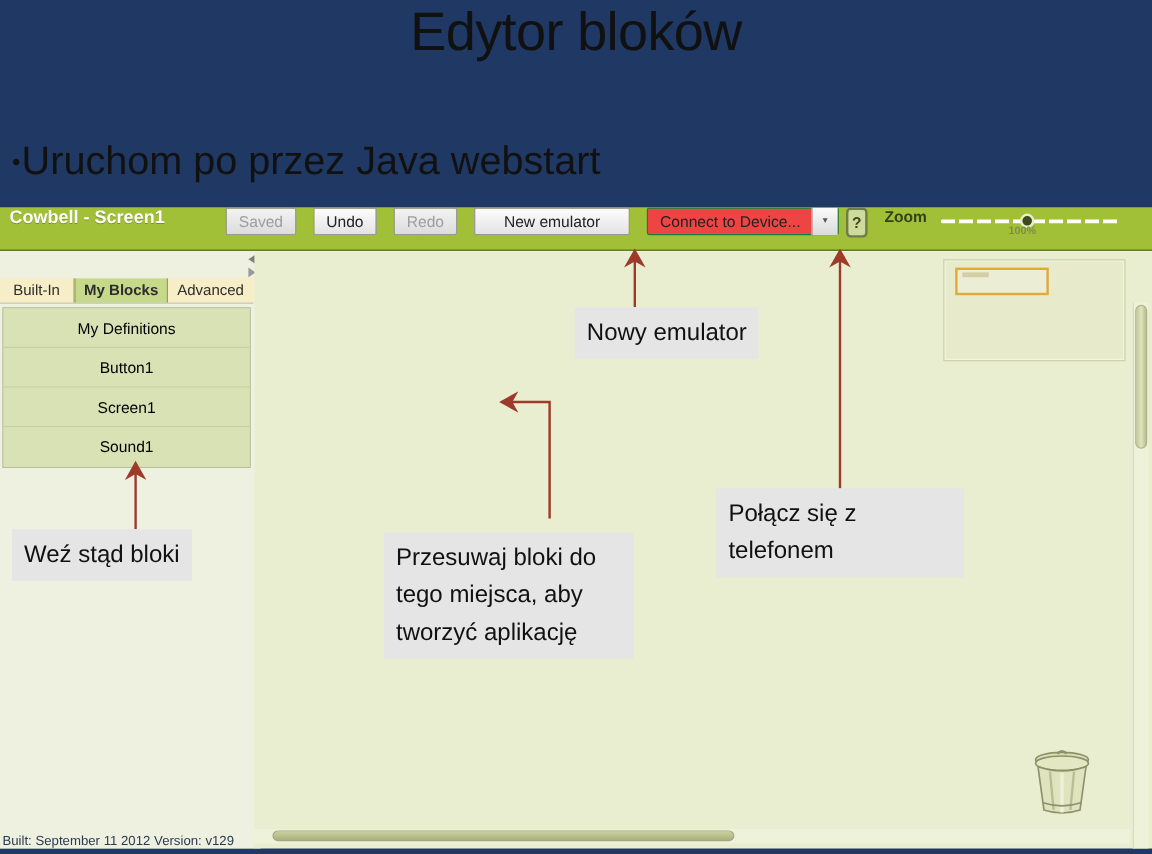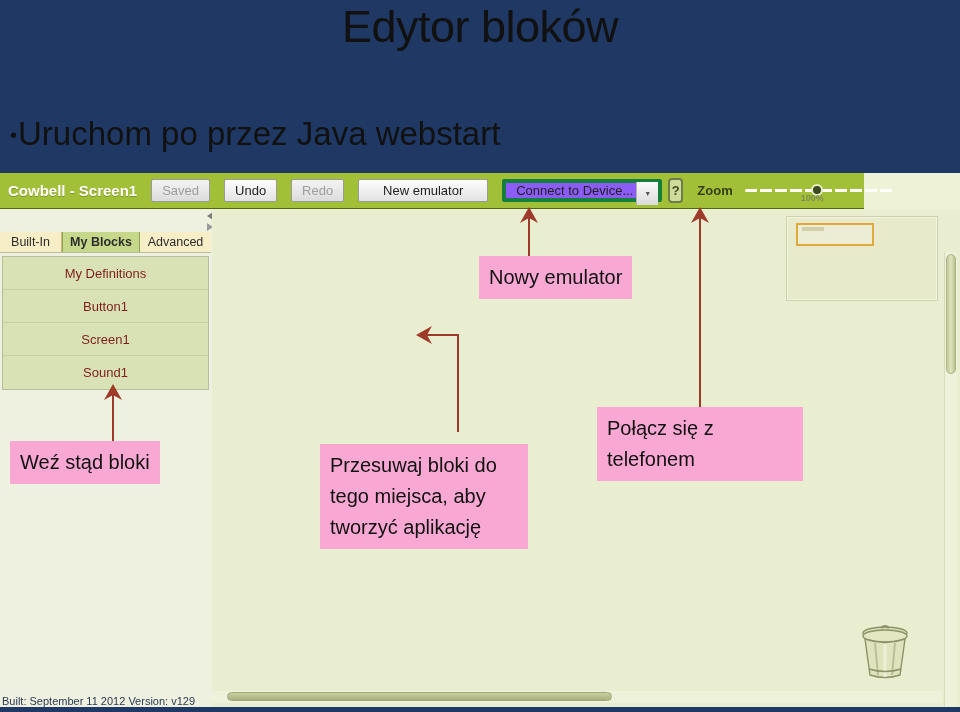--- a/index.html
+++ b/index.html
@@ -50,24 +50,24 @@
     left: 0; top: 173px;
     width: 960px; height: 537px;
     background: #eef2d6;
     border-bottom: 3px solid #1f3864;
     overflow: hidden;
   }
 
   
   .toolbar {
     position: absolute; left: 0; top: 0;
-    width: 864px; height: 36px;
+    width: 960px; height: 36px;
     background: #a2c037;
     border-bottom: 1px solid #51661a;
-    display: flex; align-items: center;
+    display: flex; align-items: flex-start;
   }
   .app-title {
     color: #ffffff;
     font-weight: bold;
     font-size: 15px;
     margin-left: 8px;
     width: 180px;
     text-shadow: 0 1px 0 rgba(0,0,0,.25);
   }
   .tb-btn {
@@ -79,23 +79,23 @@
     color: #222;
     display: flex; align-items: center; justify-content: center;
     padding: 0 10px;
     margin-right: 14px;
     white-space: nowrap;
   }
   .tb-btn.disabled { color: #9d9d9d; background: linear-gradient(#f3f3f3,#dcdcdc); }
   .tb-btn.wide { min-width: 130px; }
   .tb-combo {
     height: 23px;
-    border: 4px solid #15803d;
+    border: 1px solid #15803d;
     border-radius: 2px;
-    background: #8b5cf6;
+    background: #ef4444;
     font-size: 13px;
     color: #222;
     display: flex; align-items: center;
     padding-left: 10px;
     margin-right: 6px;
     min-width: 160px;
     position: relative;
   }
   .tb-combo .combo-arrow {
     position: absolute; right: 0; top: -1px;
@@ -174,21 +174,21 @@
   .def-list {
     position: absolute; left: 2px; top: 46px;
     width: 207px;
     border: 1px solid #b9bda0;
     background: #d7e0b1;
   }
   .def-item {
     height: 33px;
     display: flex; align-items: center; justify-content: center;
     font-size: 13px;
-    color: #7f1d1d;
+    color: #000000;
     border-bottom: 1px solid #c5cfa0;
     background: #d9e2b5;
   }
   .def-item:last-child { border-bottom: none; }
 
   
   .canvas {
     position: absolute; left: 212px; top: 37px;
     right: 0; bottom: 0;
     background: #eaeed0;
@@ -297,21 +297,21 @@
   .statusbar {
     position: absolute; left: 2px; bottom: 0;
     font-size: 11px;
     color: #2b3a52;
     white-space: nowrap;
   }
 
   
   .callout {
     position: absolute;
-    background: #f9a8d4;
+    background: #e5e5e5;
     color: #111111;
     font-size: 20px;
     line-height: 31px;
     padding: 6px 10px;
     z-index: 20;
     white-space: pre-line;
   }
   #callout-new-emulator { left: 479px; top: 256px; }
   #callout-take-blocks  { left: 10px;  top: 441px; }
   #callout-move-blocks  { left: 320px; top: 444px; width: 208px; }

